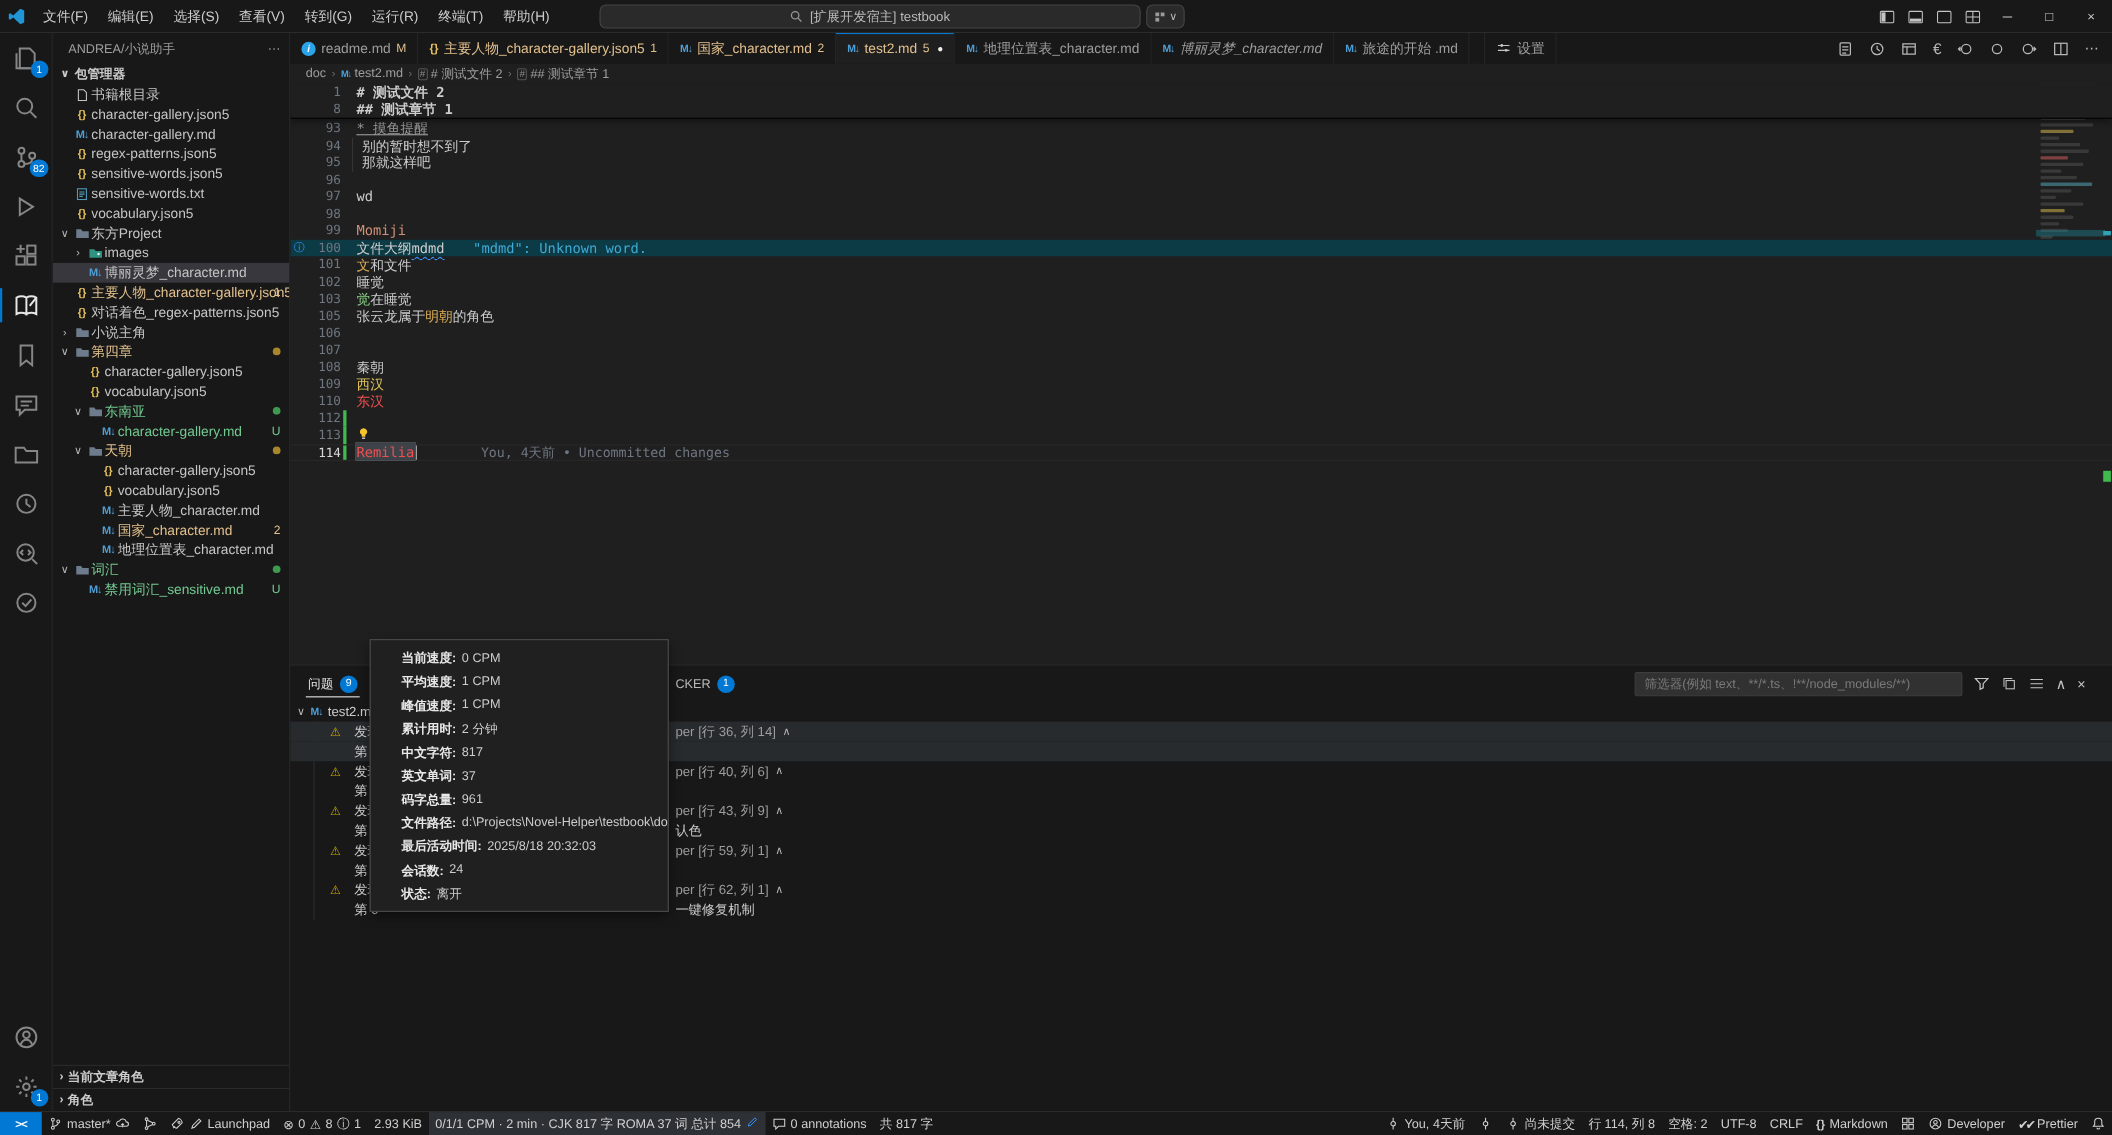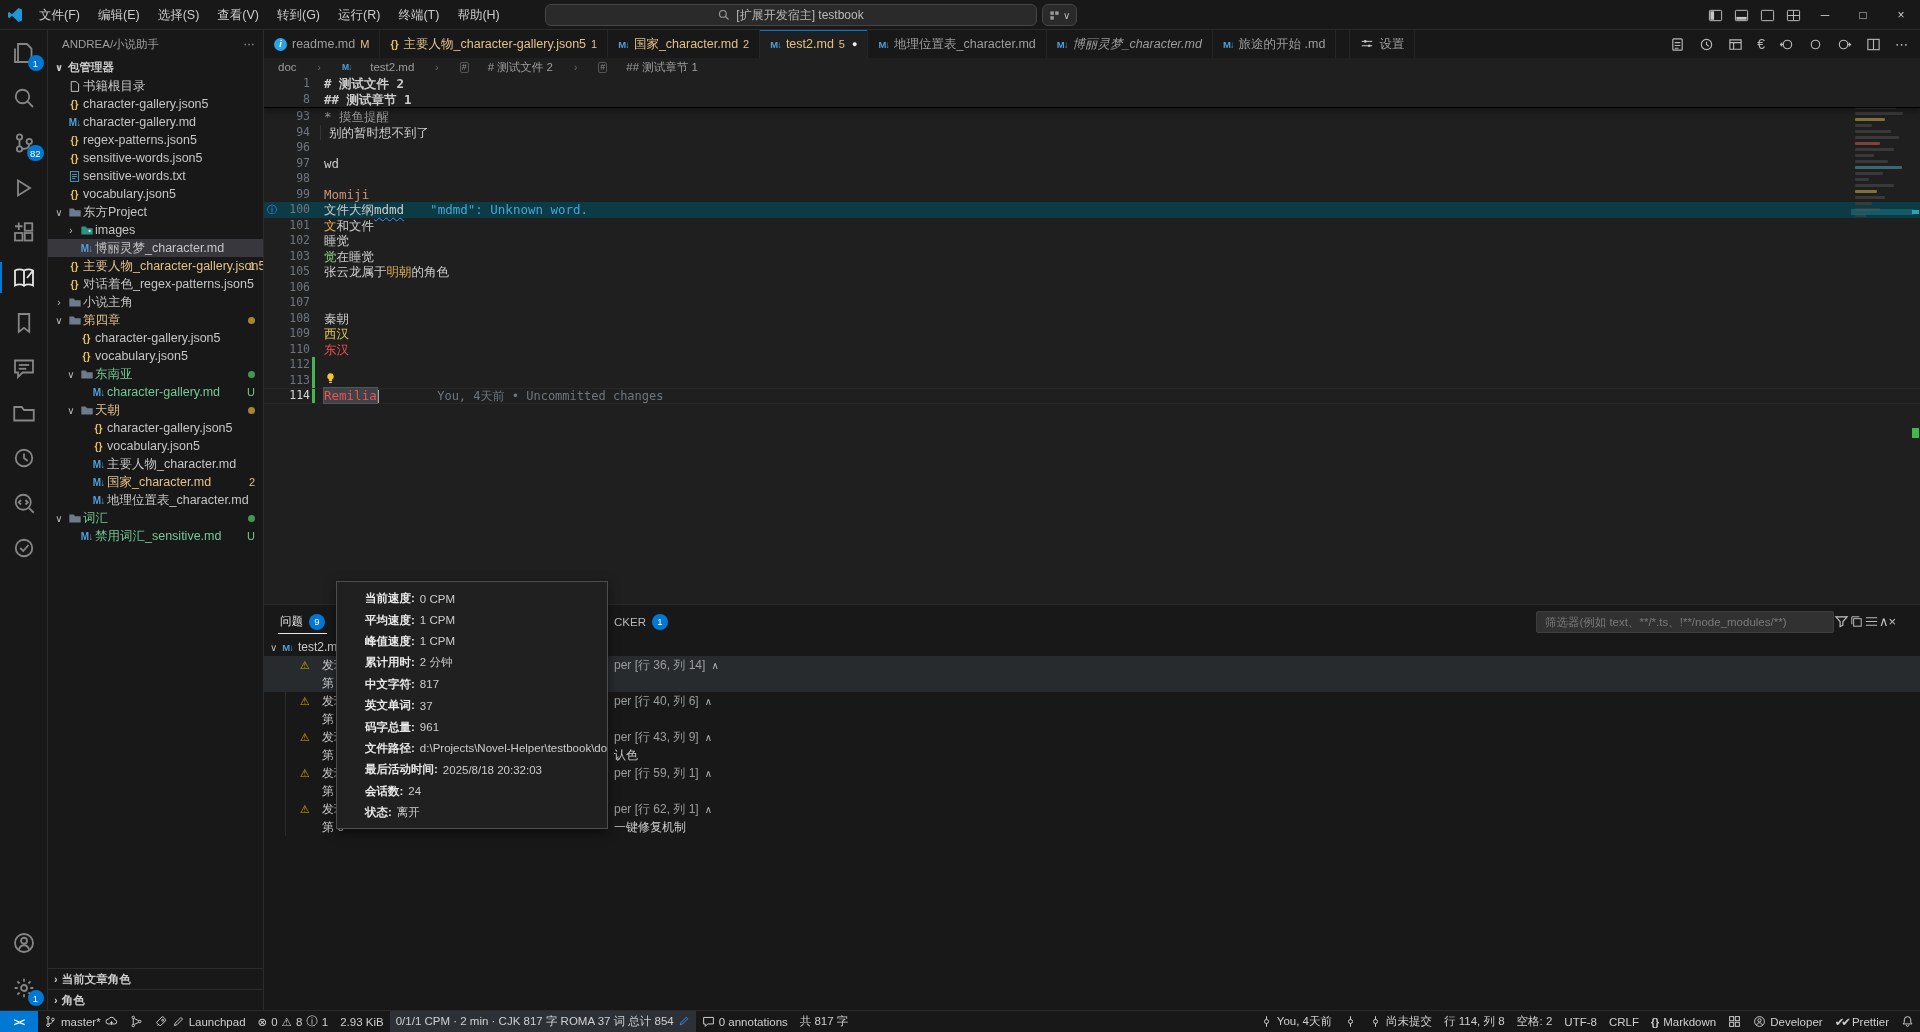--- a/index.html
+++ b/index.html
@@ -67,39 +67,39 @@
   .tab.active{background:#1f1f1f;color:#ffffff;}
   .tab.active::before{content:"";position:absolute;left:0;right:0;top:0;height:1px;background:#0078d4;}
   .tab.italic .tlabel{font-style:italic;}
   .tab .dirty{color:#f0f0f0;font-size:9px;margin-left:2px;}
   .tab-gap{width:14px;border-right:1px solid #252525;}
   .editor-actions{margin-left:auto;display:flex;align-items:center;gap:14px;padding:0 12px;color:#b8b8b8;}
   .editor-actions .ea{display:flex;align-items:center;justify-content:center;font-size:13px;}
   .editor-actions svg{width:15px;height:15px;}
 
   .breadcrumb{position:absolute;left:264px;top:58px;right:0;height:18px;background:#1f1f1f;display:flex;
-              align-items:center;padding-left:14px;color:#9d9d9d;font-size:11.5px;gap:19px;white-space:nowrap;}
+              align-items:center;padding-left:14px;color:#9d9d9d;font-size:11.5px;gap:3px;white-space:nowrap;}
   .breadcrumb .sep{color:#6e6e6e;font-size:10px;padding:0 2px;}
   .breadcrumb .bic{font-size:8.5px;font-weight:bold;color:#4f9fd6;letter-spacing:-1px;}
   .breadcrumb .sic{color:#8f8f8f;font-size:9px;border:1px solid #555;border-radius:2px;padding:0 1px;line-height:9px;}
 
   .editor{position:absolute;left:264px;top:76px;right:0;height:528px;background:#1f1f1f;overflow:hidden;
           font-family:"DejaVu Sans Mono",monospace;font-size:12.5px;}
   .sticky{border-bottom:1px solid #000;box-shadow:0 3px 6px rgba(0,0,0,.35);position:relative;z-index:5;background:#1f1f1f;}
   .cline{display:flex;height:15.5px;line-height:15.5px;align-items:center;position:relative;}
   .cline .glyph{width:16px;flex:none;text-align:center;font-size:10px;color:#3794ff;font-family:"Liberation Sans",sans-serif;}
   .cline .num{width:30px;flex:none;text-align:right;color:#6e7681;font-size:11.5px;}
   .cline .num.cur{color:#d7d7d7;}
   .cline .chg{width:6px;flex:none;align-self:stretch;position:relative;}
   .cline .chg.on::before{content:"";position:absolute;left:2px;top:0;bottom:0;width:3px;background:#3fb950;}
   .cline .txt{padding-left:8px;white-space:pre;color:#cccccc;}
   .cline.hl{background:#0c3b45;}
   .cline.curline{border-top:1px solid #282828;border-bottom:1px solid #282828;}
   .head-blue{color:#569cd6;font-weight:bold;}
-  .c-dim{color:#9a9a9a;} .c-orange{color:#ce9178;} .c-gold{color:#dcae55;} .c-yellow{color:#e2c55a;}
+  .c-dim{color:#9a9a9a;text-decoration:underline;} .c-orange{color:#ce9178;} .c-gold{color:#dcae55;} .c-yellow{color:#e2c55a;}
   .c-red{color:#f05050;} .c-green{color:#89d185;}
   .c-hint{color:#3fa9d4;margin-left:26px;}
   .squig{text-decoration:underline wavy #3794ff 1px;text-underline-offset:3px;}
   .selword{background:#3e4349;outline:1px solid #51565c;}
   .caret{display:inline-block;width:1.5px;height:13px;background:#aeafad;vertical-align:middle;margin-left:1px;}
   .blame{color:#6e7681;margin-left:58px;font-size:12px;}
   .guide{border-left:1px solid #353535;margin-left:4px;padding-left:4px;}
   .bulb svg{width:13px;height:13px;}
 
   
@@ -110,21 +110,21 @@
   .rmark{position:absolute;right:1px;width:7px;height:4px;}
 
   
   .panel{position:absolute;left:264px;top:604px;right:0;bottom:22px;background:#181818;border-top:1px solid #2b2b2b;}
   .panel-header{height:33px;display:flex;align-items:center;padding:0 24px 0 14px;position:relative;}
   .ptab{display:flex;align-items:center;gap:6px;height:33px;font-size:11.5px;color:#e7e7e7;position:relative;padding:0 2px;}
   .ptab.active::after{content:"";position:absolute;left:0;right:0;bottom:4px;height:1px;background:#e7e7e7;}
   .pbadge{min-width:16px;height:16px;border-radius:9px;background:#0078d4;color:#fff;font-size:9.5px;
           display:inline-flex;align-items:center;justify-content:center;padding:0 4px;}
   .ptab-frag{position:absolute;left:350px;top:0;height:33px;display:flex;align-items:center;gap:6px;color:#b8b8b8;font-size:11.5px;}
-  .panel-tools{margin-left:auto;display:flex;align-items:center;}
+  .panel-tools{margin-left:auto;display:flex;align-items:center;gap:10px;}
   .pfilter{width:298px;height:22px;background:#313131;border:1px solid #3d3d3d;border-radius:2px;color:#cccccc;
            font-size:11.5px;padding:0 8px;font-family:"Liberation Sans",sans-serif;}
   .pfilter::placeholder{color:#7a7a7a;}
   .ptool{color:#c5c5c5;display:flex;align-items:center;font-size:13px;}
   .ptool svg{width:15px;height:15px;}
   .plist{position:relative;font-size:12px;}
   .prow{height:18px;display:flex;align-items:center;position:relative;color:#cccccc;}
   .prow.selgrp{background:#272b2e;}
   .prow .wic{position:absolute;left:36px;color:#cca700;font-size:11px;}
   .prow .pleft{position:absolute;left:58px;white-space:nowrap;}
@@ -671,20 +671,26 @@
           <span class="glyph"></span>
           <span class="num">93</span>
           <span class="chg"></span>
           <span class="txt"><span class="c-dim">* 摸鱼提醒</span></span>
         </div>
         <div class="cline">
           <span class="glyph"></span>
           <span class="num">94</span>
           <span class="chg"></span>
           <span class="txt guide"><span>别的暂时想不到了</span></span>
+        </div>
+        <div class="cline">
+          <span class="glyph"></span>
+          <span class="num">95</span>
+          <span class="chg"></span>
+          <span class="txt guide"><span>那就这样吧</span></span>
         </div>
         <div class="cline">
           <span class="glyph"></span>
           <span class="num">96</span>
           <span class="chg"></span>
           <span class="txt"></span>
         </div>
         <div class="cline">
           <span class="glyph"></span>
           <span class="num">97</span>

